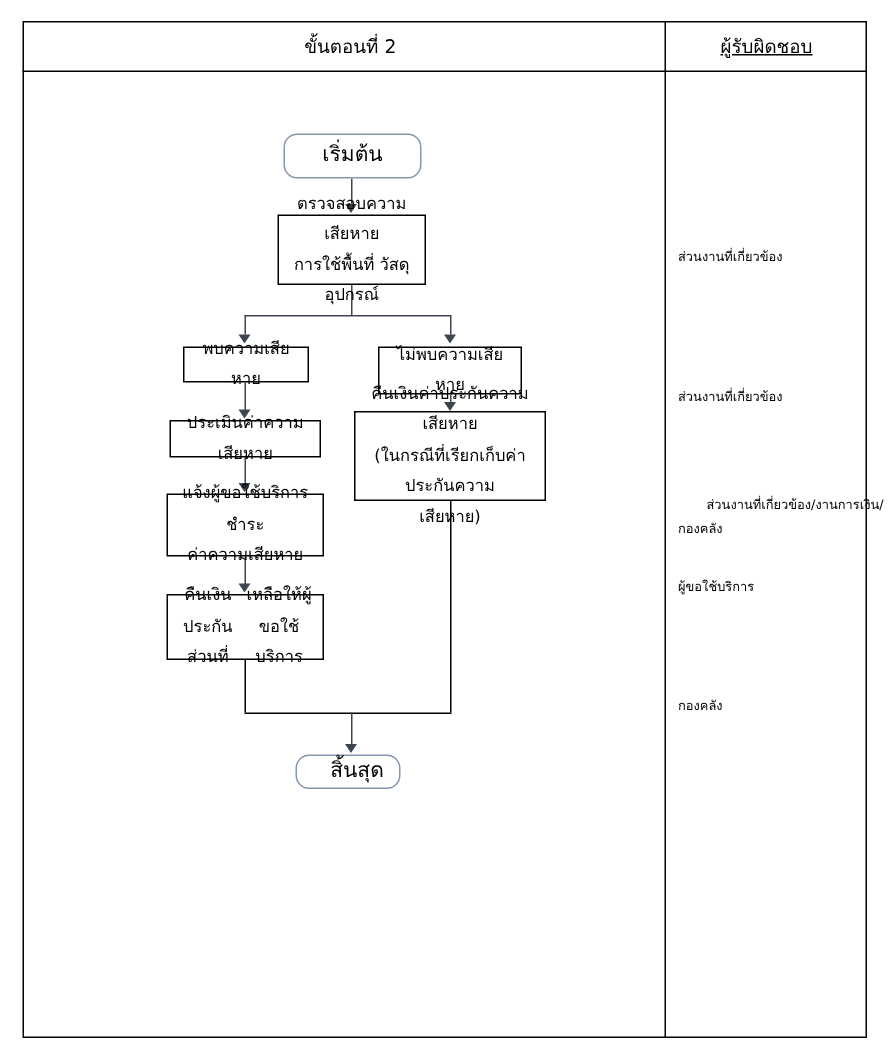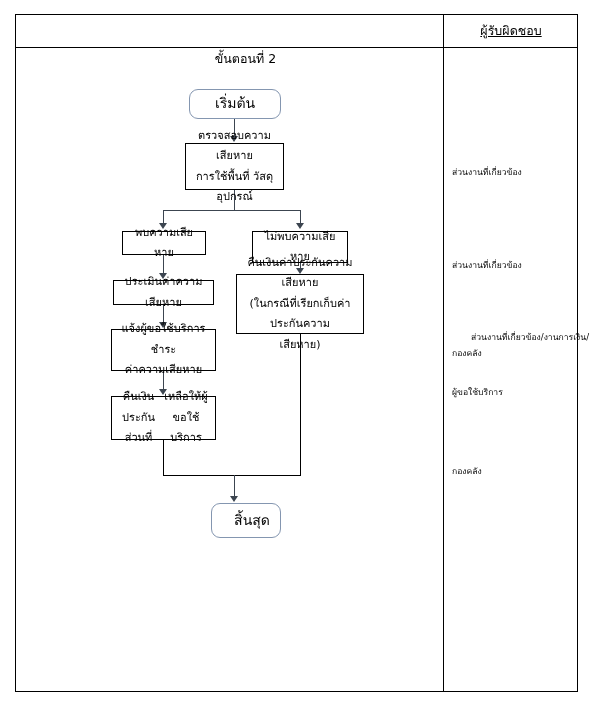--- a/index.html
+++ b/index.html
@@ -47,21 +47,21 @@
     position: absolute;
     top: 14px;
     height: 33px;
     display: flex;
     align-items: center;
     justify-content: center;
     font-size: 12.5px;
     color: #000000;
     line-height: 1.2;
   }
-  #header-step { left: 32px; width: 427px; margin-top: 28px; }
+  #header-step { left: 20px; width: 427px; }
   #header-resp { left: 444px; width: 134px; text-decoration: underline; }
 
   
   .node {
     position: absolute;
     box-sizing: border-box;
     display: flex;
     align-items: center;
     justify-content: center;
     text-align: center;
@@ -187,21 +187,21 @@
   <div>คืนเงินประกันส่วนที่</div>
   <div>เหลือให้ผู้ขอใช้บริการ</div>
 </div>
 
 <div class="vline-thin" style="left:163px; top:440px; height:35px;"></div>
 <div class="vline-thin" style="left:300px; top:334px; height:141px;"></div>
 <div class="hline-thin" style="left:163px; top:475px; width:138px;"></div>
 <div class="vline" style="left:234px; top:475px; height:22px;"></div>
 <div class="arrowhead" style="left:230px; top:496px;"></div>
 
-<div class="node terminator" style="left:211px; top:503px; width:70px; height:35px;padding-left:16px;">สิ้นสุด</div>
+<div class="node terminator" style="left:197px; top:503px; width:70px; height:23px;padding-left:16px;">สิ้นสุด</div>
 
 <div class="resp-label" style="top:165px;">ส่วนงานที่เกี่ยวข้อง</div>
 
 <div class="resp-label" style="top:258px;">ส่วนงานที่เกี่ยวข้อง</div>
 
 <div class="resp-label" style="top:330px;margin-left:19px;">ส่วนงานที่เกี่ยวข้อง/งานการเงิน/</div>
 <div class="resp-label" style="top:346px;">กองคลัง</div>
 
 <div class="resp-label" style="top:385px;">ผู้ขอใช้บริการ</div>
 

